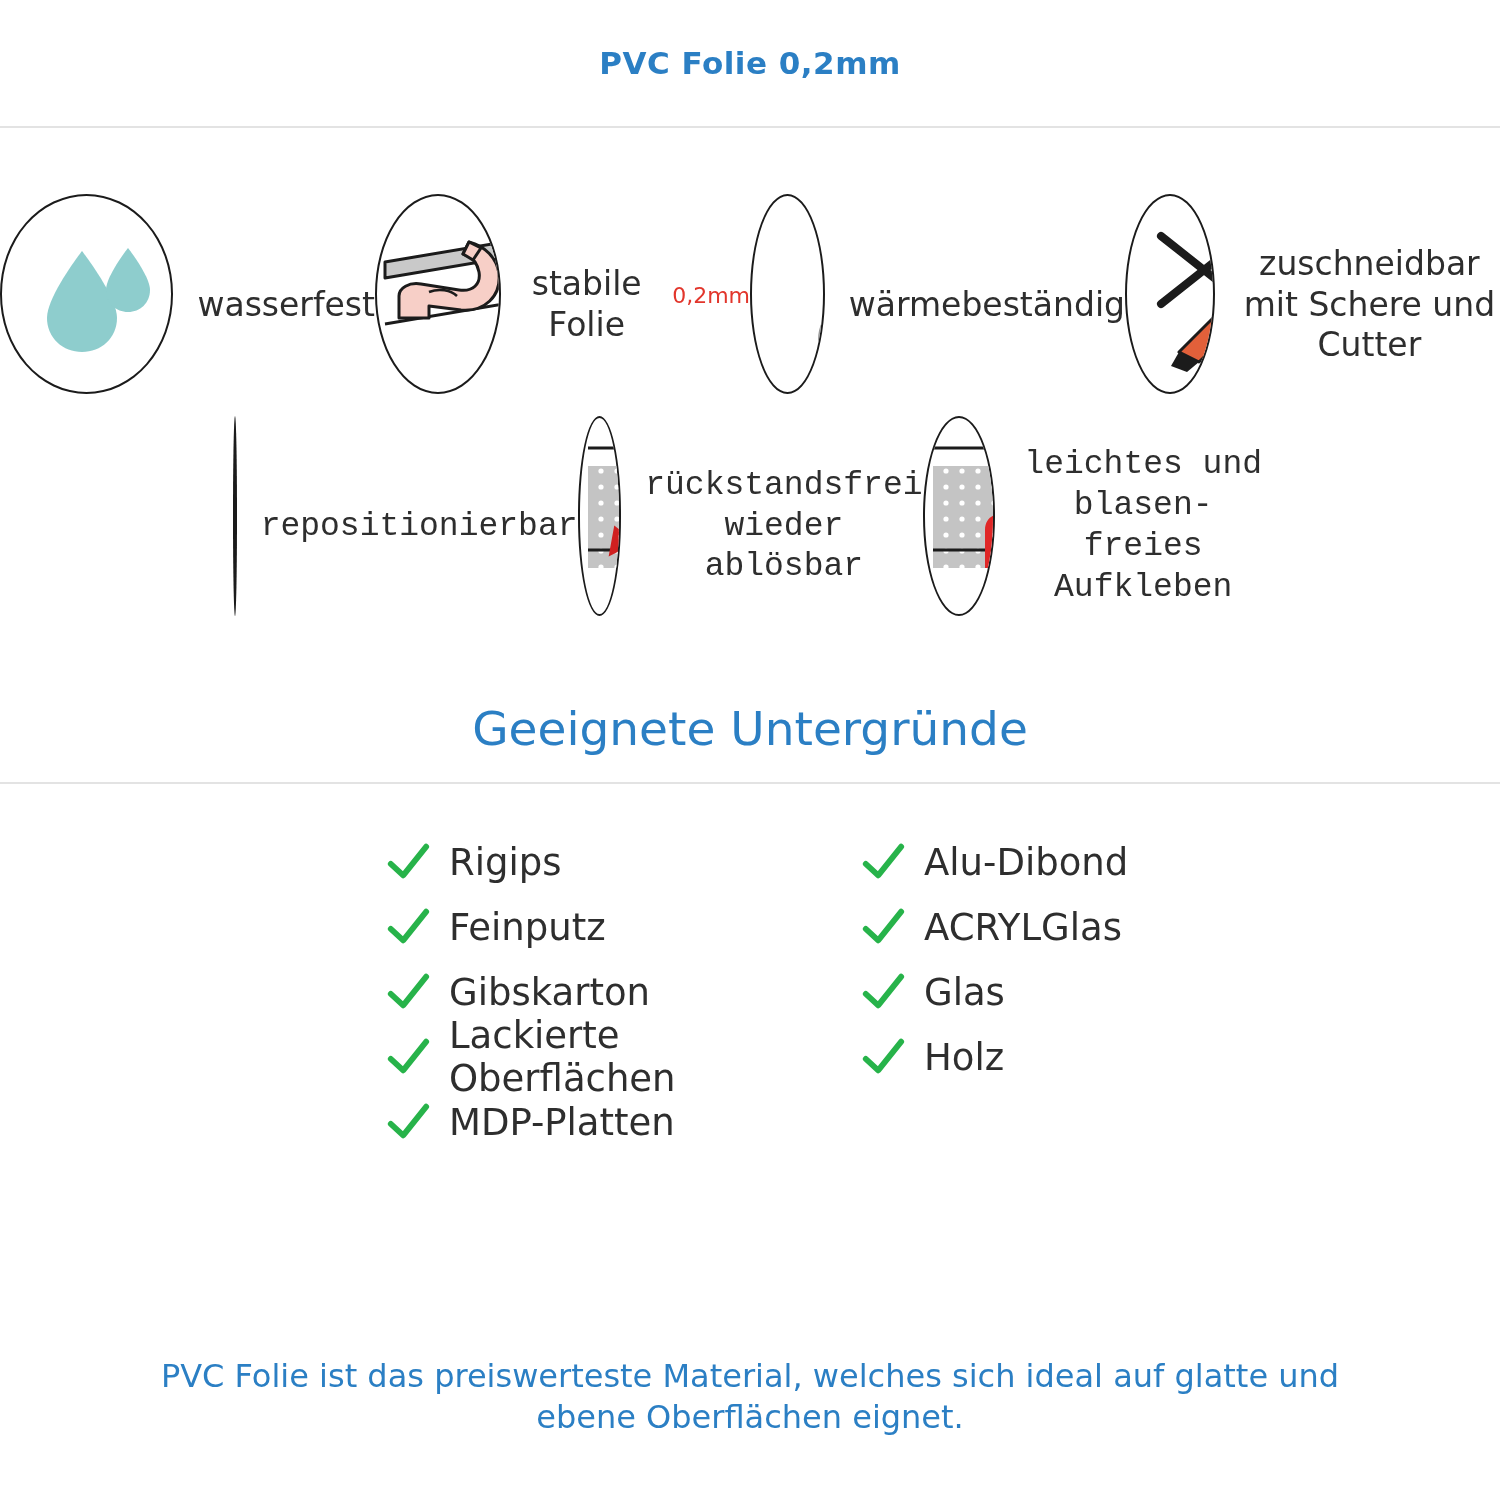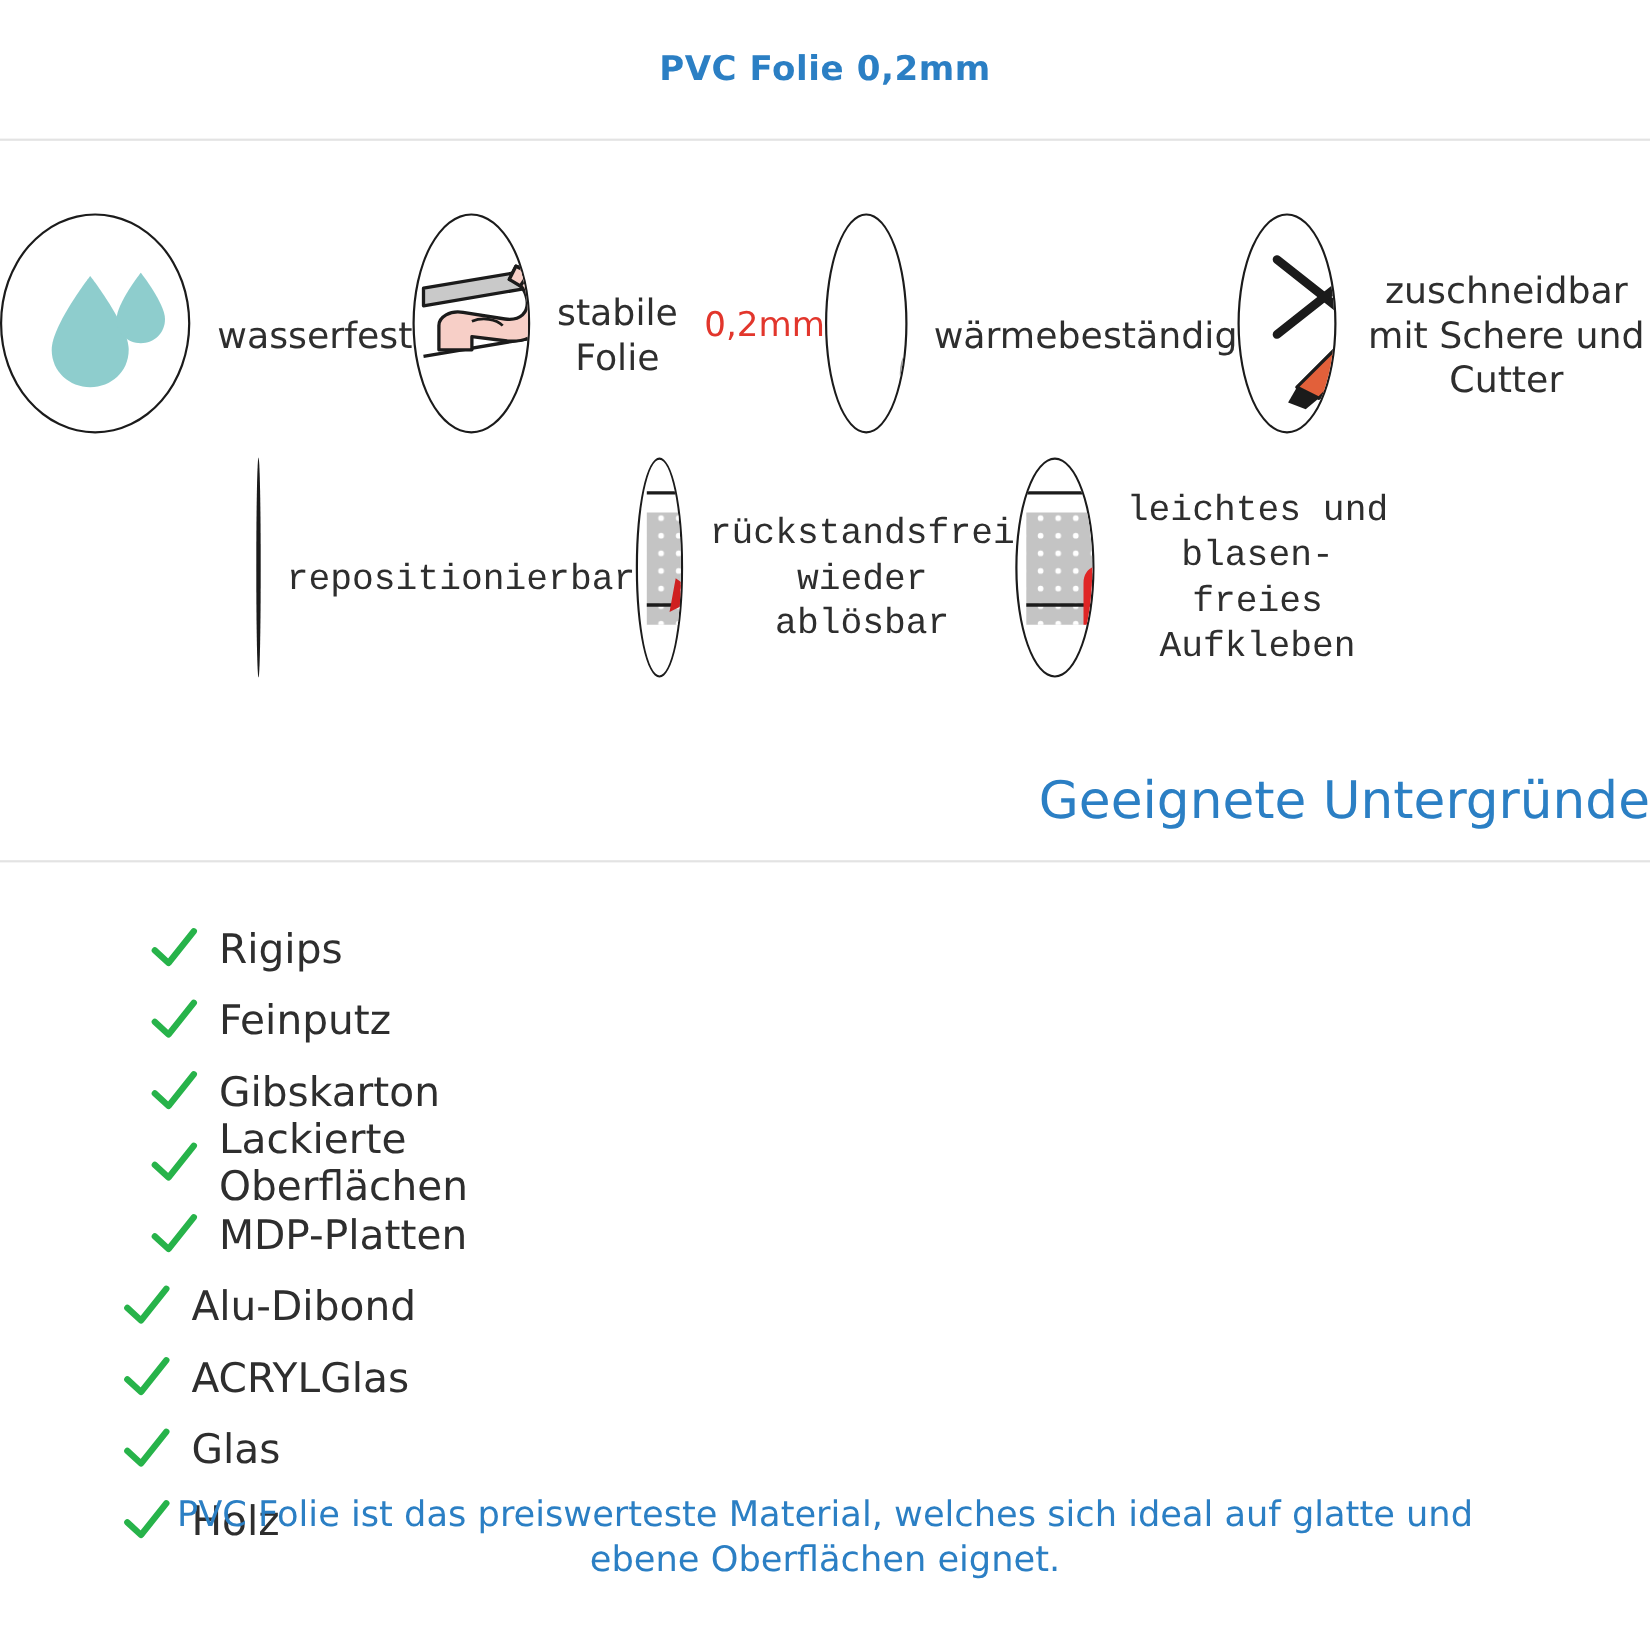--- a/index.html
+++ b/index.html
@@ -63,47 +63,46 @@
   .circle svg { display: block; }
   .caption {
     margin-top: 22px;
     text-align: center;
     font-size: 33px;
     line-height: 1.24;
     color: #2e2e2e;
     max-width: 330px;
   }
   .sub-caption {
-    font-size: 31px;
+    font-size: 22px;
     color: #e2362c;
     margin-top: 2px;
     text-align: center;
   }
 
   
   .subheader {
     margin-top: 58px;
     height: 110px;
     display: flex;
     align-items: center;
-    justify-content: flex-end;
+    justify-content: center;
     border-bottom: 2px solid #e3e3e3;
     box-sizing: border-box;
   }
   .subheader-title {
     font-size: 47px;
     color: #2b7fc4;
   }
 
   
   .surfaces {
     display: flex;
     padding: 50px 0 0 0;
     justify-content: center;
-    flex-direction: column;
   }
   .col {
     width: 500px;
   }
   .col.left { padding-left: 135px; box-sizing: border-box; }
   .col.right { padding-left: 110px; box-sizing: border-box; }
   .surface-item {
     display: flex;
     align-items: center;
     margin-bottom: 9px;

